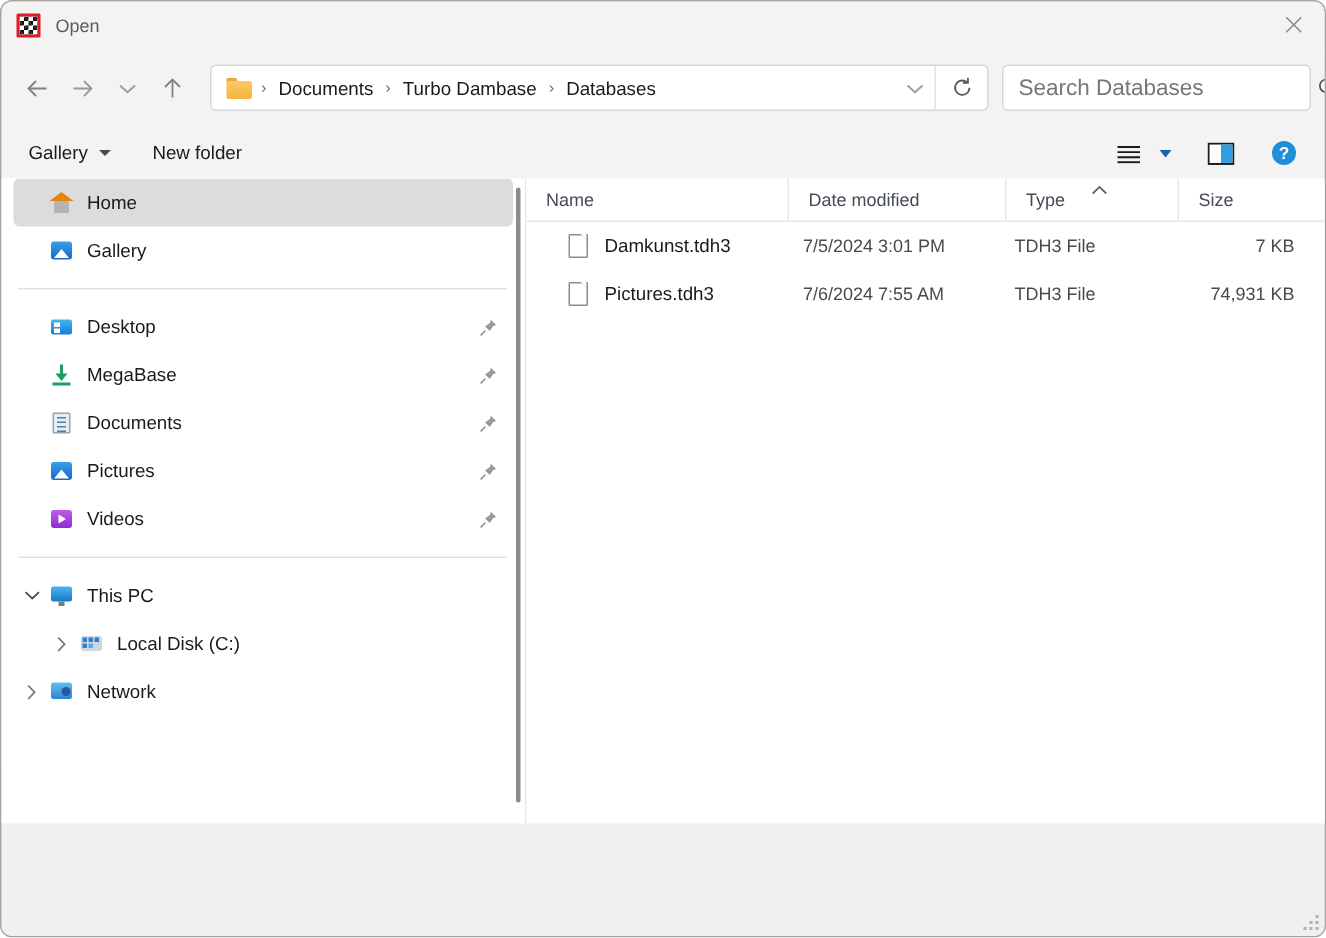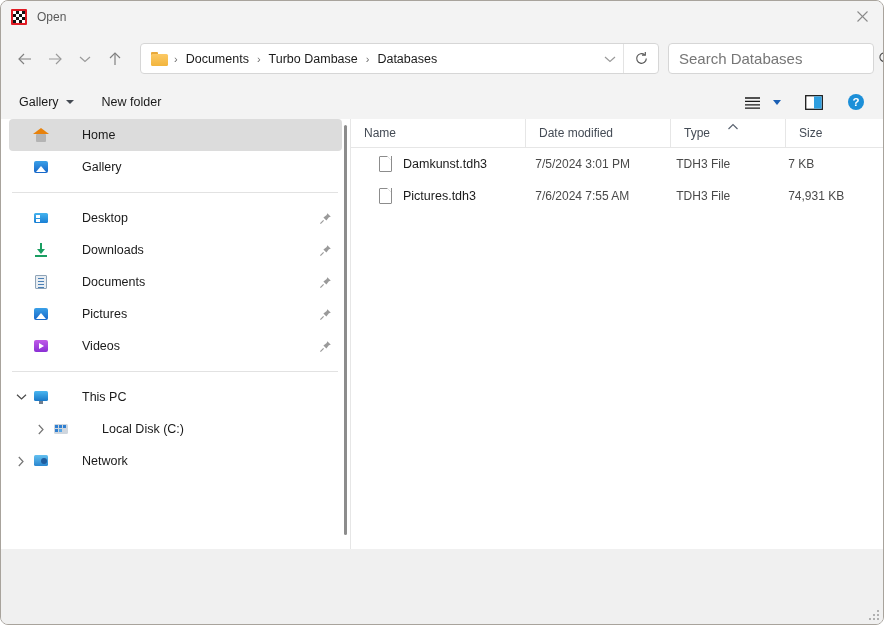--- a/index.html
+++ b/index.html
@@ -271,21 +271,21 @@
     align-items: center;
     justify-content: center;
     flex: none;
   }
   .nav-ico {
     width: 16px; height: 16px;
     margin-right: 9px;
     flex: none;
     position: relative;
   }
-  .nav-label { white-space: nowrap; margin-left: 24px; }
+  .nav-label { white-space: nowrap; }
   .pin {
     margin-left: auto;
     margin-right: 10px;
     display: flex;
     align-items: center;
     justify-content: center;
     width: 14px; height: 14px;
   }
   .sb-divider {
     height: 1px;
@@ -547,20 +547,21 @@
   }
   .cell-type {
     width: 115px;
     color: #4a4a4a;
     font-size: 12px;
   }
   .cell-size {
     width: 99px;
     color: #4a4a4a;
     font-size: 12px;
+    text-align: right;
     padding-right: 22px;
     box-sizing: border-box;
   }
 
   
   .bottombar {
     position: absolute;
     left: 0; top: 548px;
     width: 884px; height: 77px;
     background: #f0f0f0;
@@ -726,21 +727,21 @@
           </svg>
         </span>
       </div>
       <div class="nav-row">
         <span class="nav-chevron"></span>
         <span class="nav-ico">
           <span class="ic-dl-arrow"></span>
             <span class="ic-dl-head"></span>
             <span class="ic-dl-base"></span>
         </span>
-        <span class="nav-label">Downloads</span>
+        <span class="nav-label">MegaBase</span>
         <span class="pin">
           <svg width="13" height="13" viewBox="0 0 13 13">
             <path d="M8.3 1.2 L11.8 4.7 L9.9 5.3 L7.4 8.6 L4.4 5.6 L7.7 3.1 Z" fill="#9a9a9a"></path>
             <line x1="4.6" y1="8.4" x2="1.4" y2="11.6" stroke="#9a9a9a" stroke-width="1.2"></line>
           </svg>
         </span>
       </div>
       <div class="nav-row">
         <span class="nav-chevron"></span>
         <span class="nav-ico">

